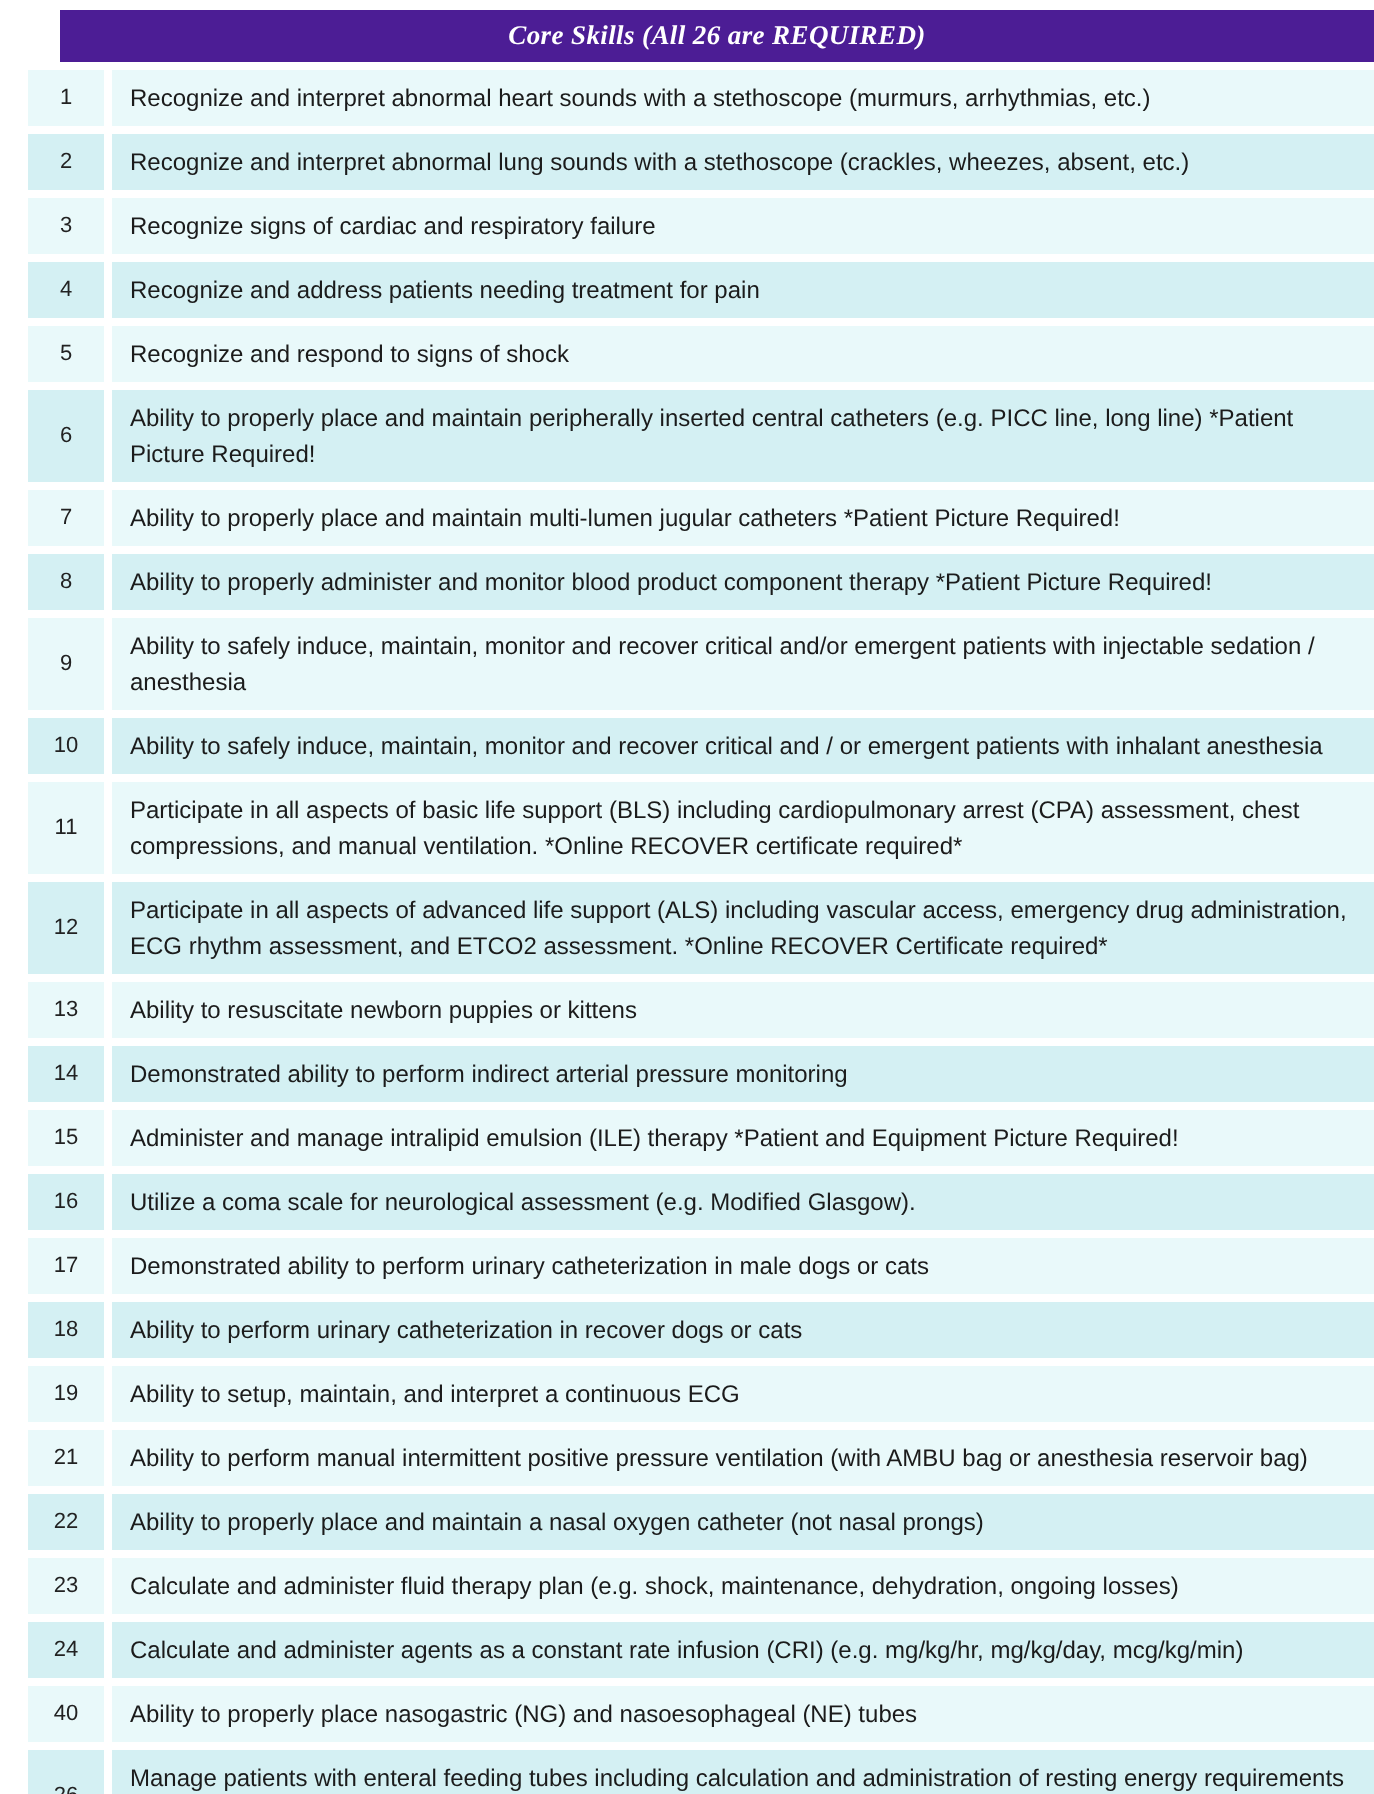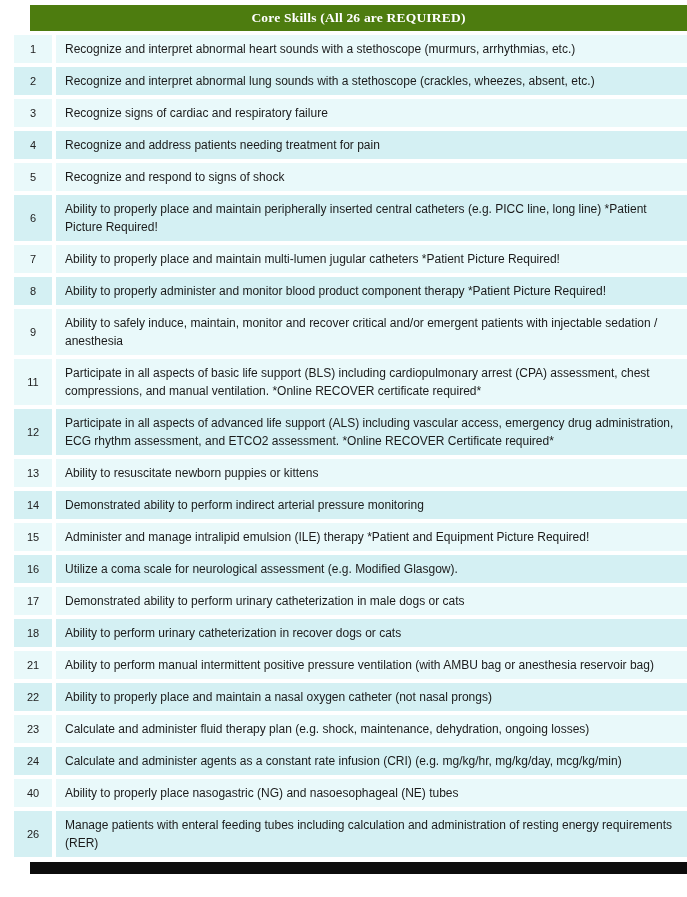--- a/index.html
+++ b/index.html
@@ -13,29 +13,30 @@
     width: 687px;
     min-height: 897px;
     background: #ffffff;
     box-sizing: border-box;
     padding-top: 5px;
     overflow: hidden;
   }
   .header-bar {
     margin-left: 30px;
     height: 26px;
-    background: #4d7c0f;
+    background: #4c1d95;
     color: #ffffff;
     display: flex;
     align-items: center;
     justify-content: center;
     font-family: "Liberation Serif", serif;
     font-weight: bold;
     font-size: 13.5px;
     letter-spacing: 0.2px;
+    font-style: italic;
   }
   .table-body {
     margin-left: 14px;
     margin-top: 4px;
     display: flex;
     flex-direction: column;
     gap: 4px;
   }
   .row {
     display: flex;
@@ -114,20 +115,24 @@
     <div class="text-cell">Ability to properly place and maintain multi-lumen jugular catheters *Patient Picture Required!</div>
   </div>
       <div class="row even">
     <div class="num-cell">8</div>
     <div class="text-cell">Ability to properly administer and monitor blood product component therapy *Patient Picture Required!</div>
   </div>
       <div class="row odd">
     <div class="num-cell">9</div>
     <div class="text-cell">Ability to safely induce, maintain, monitor and recover critical and/or emergent patients with injectable sedation / anesthesia</div>
   </div>
+      <div class="row even">
+    <div class="num-cell">10</div>
+    <div class="text-cell">Ability to safely induce, maintain, monitor and recover critical and / or emergent patients with inhalant anesthesia</div>
+  </div>
       <div class="row odd">
     <div class="num-cell">11</div>
     <div class="text-cell">Participate in all aspects of basic life support (BLS) including cardiopulmonary arrest (CPA) assessment, chest compressions, and manual ventilation.  *Online RECOVER certificate required*</div>
   </div>
       <div class="row even">
     <div class="num-cell">12</div>
     <div class="text-cell">Participate in all aspects of advanced life support (ALS) including vascular access, emergency drug administration, ECG rhythm assessment, and ETCO2 assessment.  *Online RECOVER Certificate required*</div>
   </div>
       <div class="row odd">
     <div class="num-cell">13</div>
@@ -147,20 +152,24 @@
   </div>
       <div class="row odd">
     <div class="num-cell">17</div>
     <div class="text-cell">Demonstrated ability to perform urinary catheterization in male dogs or cats</div>
   </div>
       <div class="row even">
     <div class="num-cell">18</div>
     <div class="text-cell">Ability to perform urinary catheterization in recover dogs or cats</div>
   </div>
       <div class="row odd">
+    <div class="num-cell">19</div>
+    <div class="text-cell">Ability to setup, maintain, and interpret a continuous ECG</div>
+  </div>
+      <div class="row odd">
     <div class="num-cell">21</div>
     <div class="text-cell">Ability to perform manual intermittent positive pressure ventilation (with AMBU bag or anesthesia reservoir bag)</div>
   </div>
       <div class="row even">
     <div class="num-cell">22</div>
     <div class="text-cell">Ability to properly place and maintain a nasal oxygen catheter (not nasal prongs)</div>
   </div>
       <div class="row odd">
     <div class="num-cell">23</div>
     <div class="text-cell">Calculate and administer fluid therapy plan (e.g. shock, maintenance, dehydration, ongoing losses)</div>

